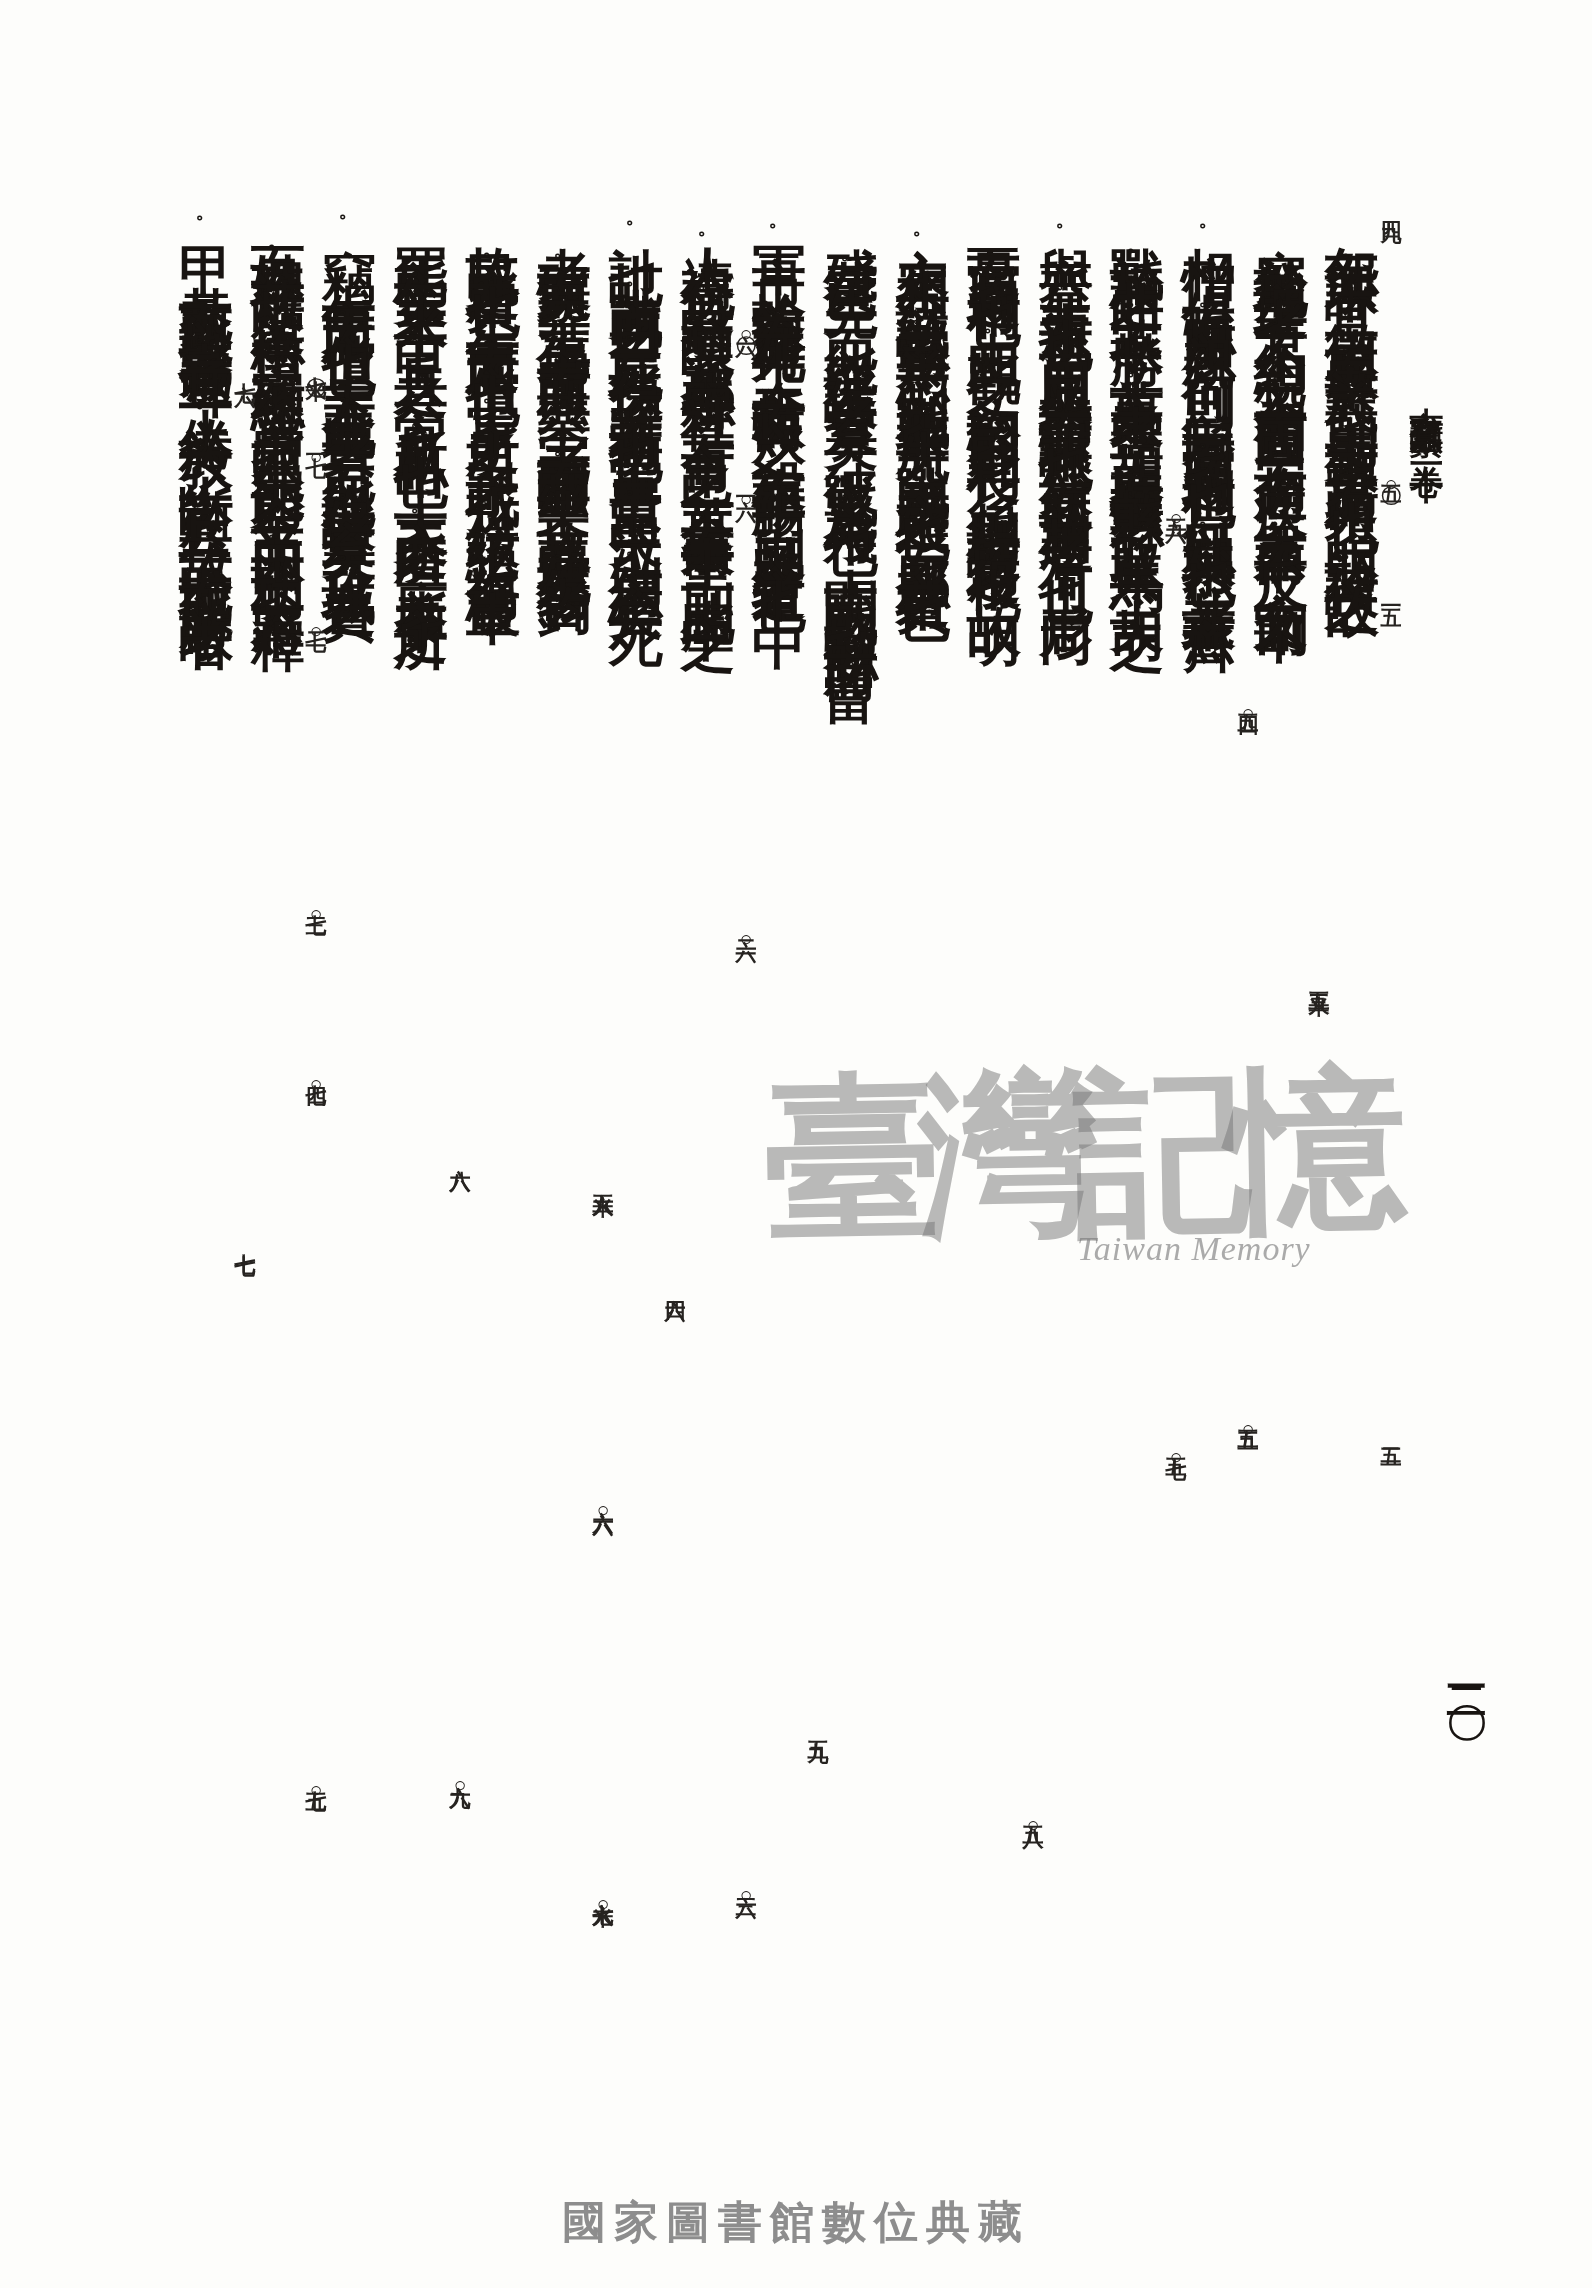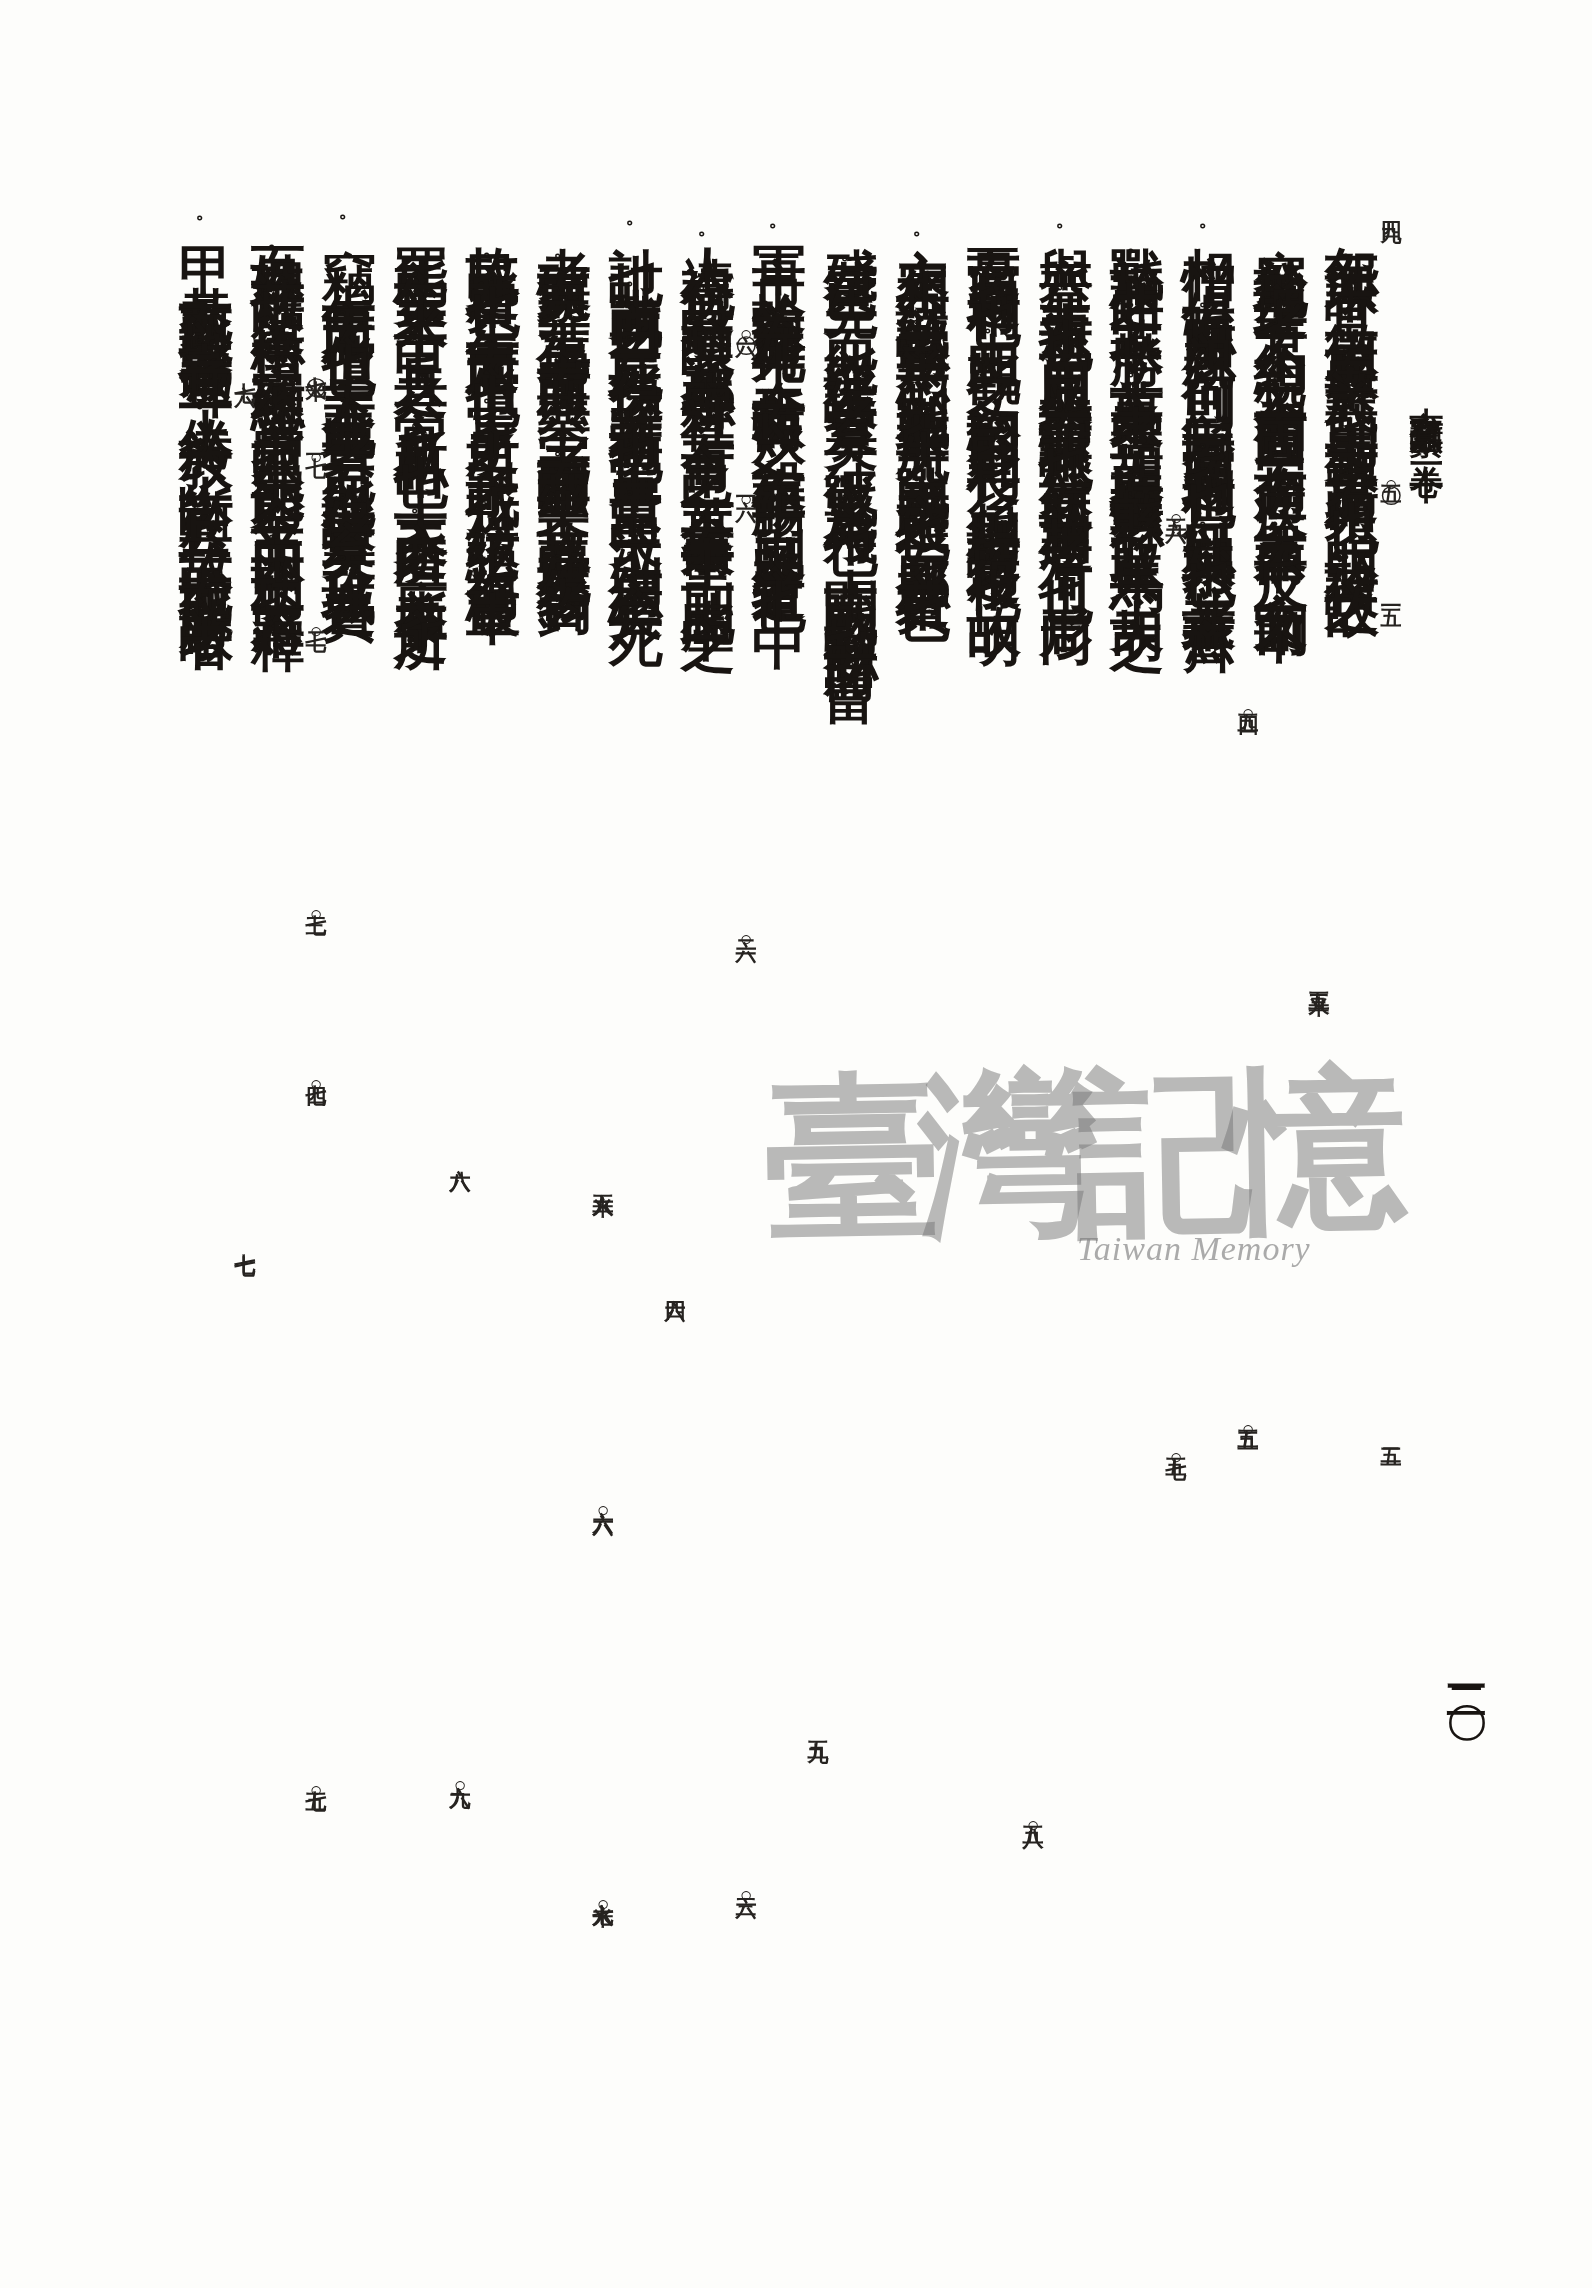--- a/index.html
+++ b/index.html
@@ -102,14 +102,15 @@
       <div class="note" style="left: 301px; top: 615px;">七二○</div>
       <div class="note" style="left: 301px; top: 898px;">七三○</div>
       <div class="note" style="left: 301px; top: 1068px;">七四○</div>
       <div class="note" style="left: 301px; top: 1774px;">七五○</div>
       <div class="tcol" style="left: 175px; letter-spacing: 9.3px;">甲<span class="p">。</span>朞數而能拔城者爲亟耳<span class="p">。</span>上倦於敎<span class="p">。</span>士斷於兵<span class="p">。</span>故三下城而能勝敵者</div>
       <div class="note" style="left: 230px; top: 366px;">七六</div>
       <div class="note" style="left: 230px; top: 1237px;">七七</div>
     </div>
   <div class="wm-cjk">臺灣記憶</div>
   <div class="wm-latin">Taiwan Memory</div>
+  <div class="caption">國家圖書館數位典藏</div>
 </div>
 
 
 </body></html>

